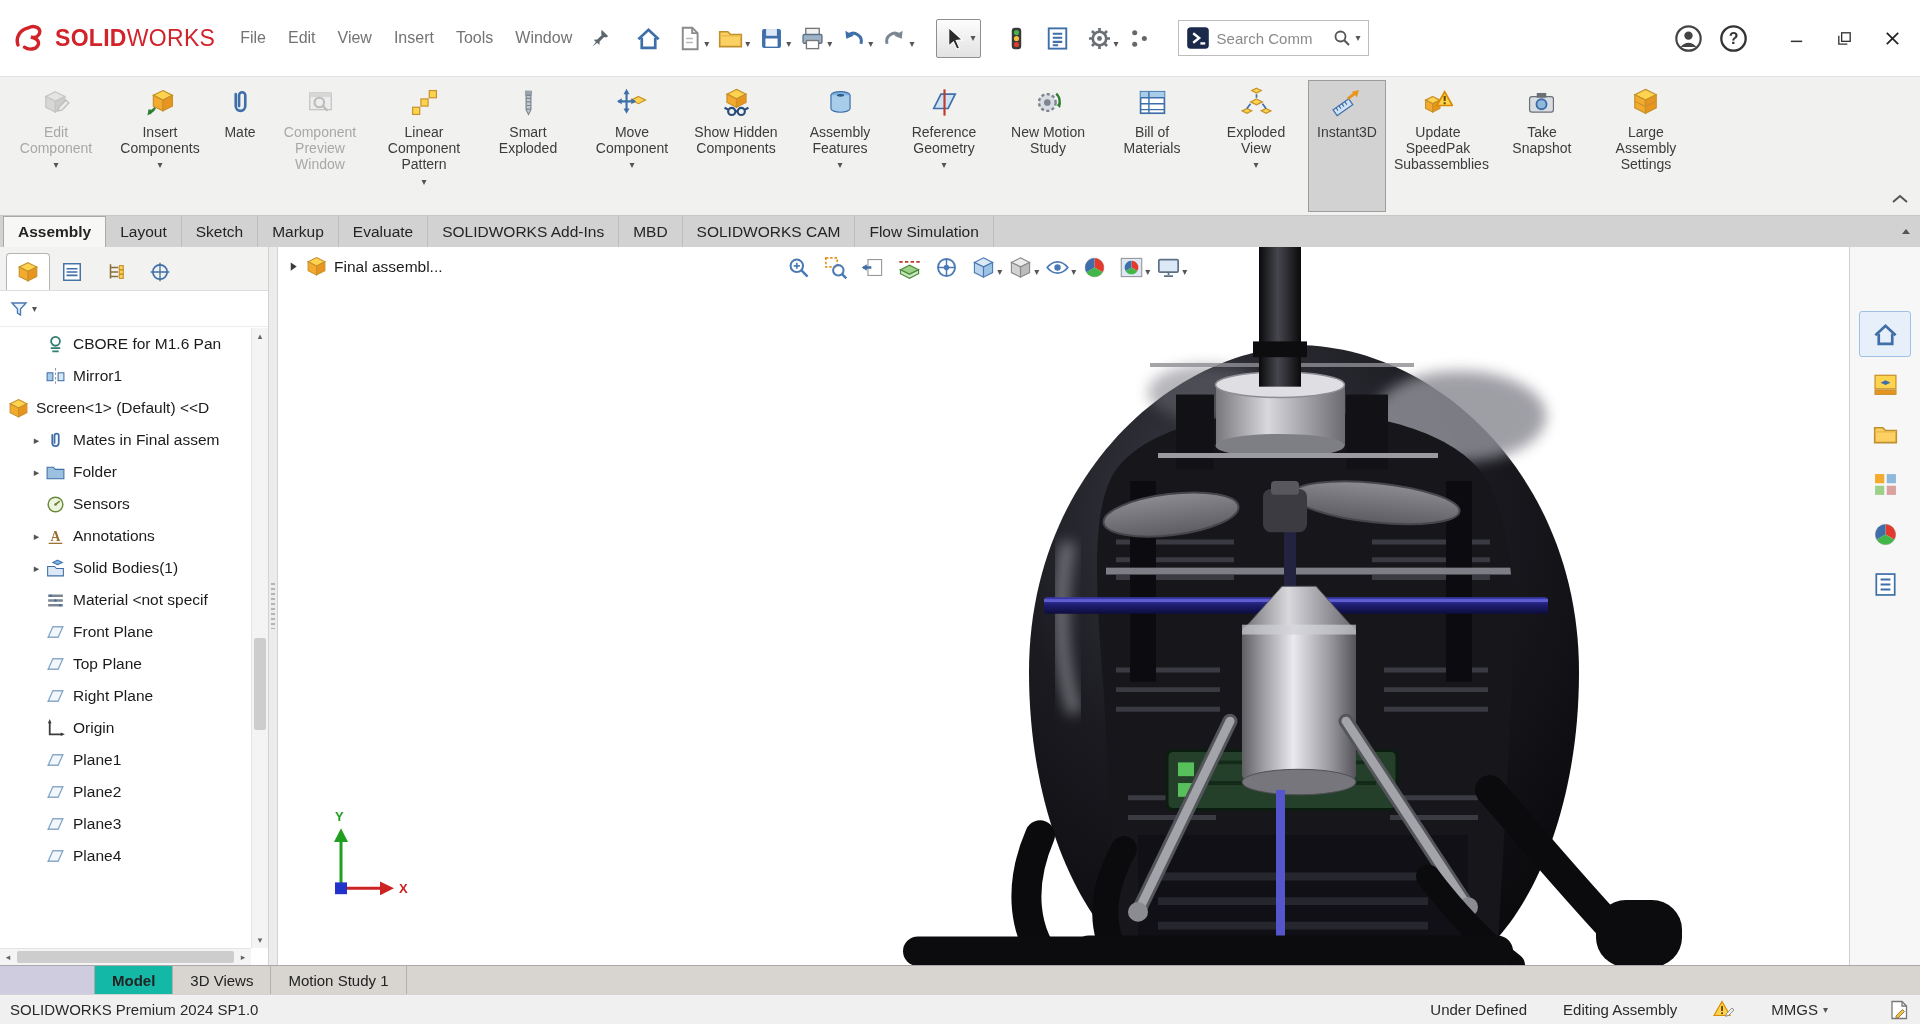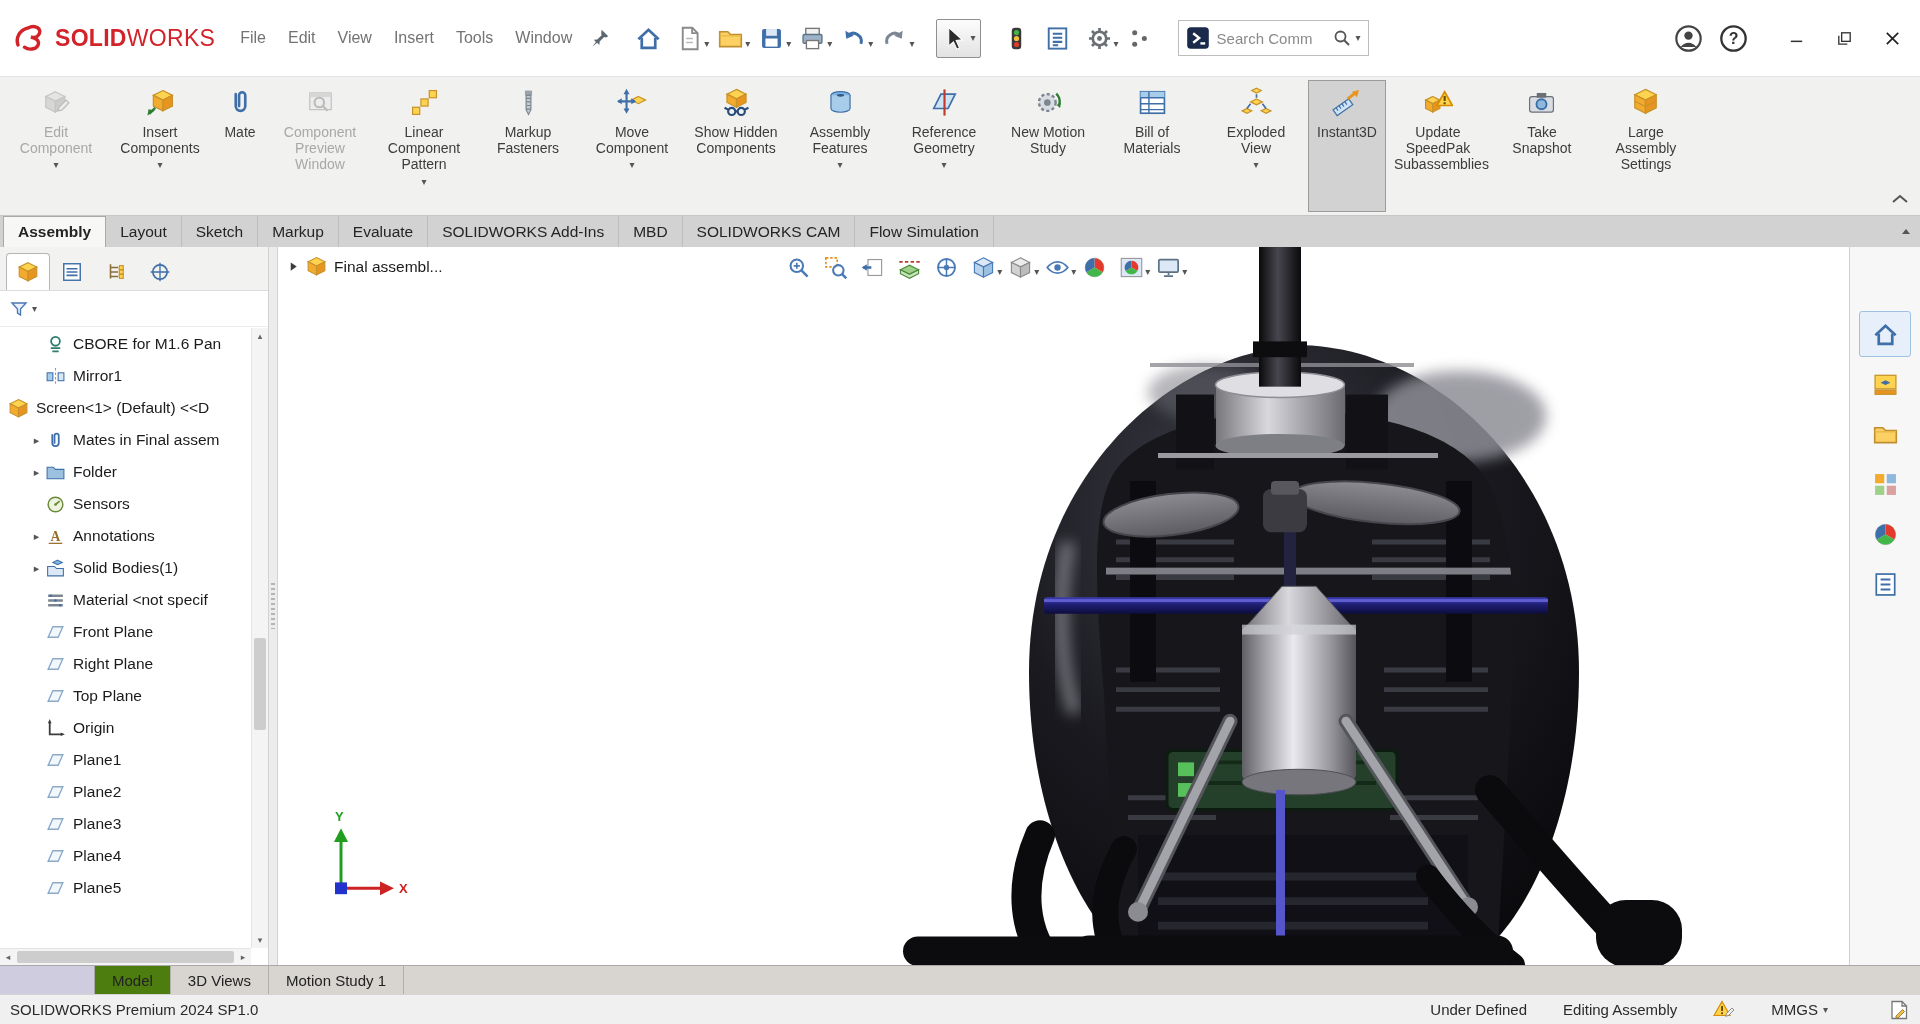--- a/index.html
+++ b/index.html
@@ -97,21 +97,21 @@
 .tpbtn{width:52px;height:46px;display:flex;align-items:center;justify-content:center;border:1px solid transparent;border-radius:3px}
 .tpbtn.active{background:#e7f0fa;border-color:#9ec1e4}
 .tpbtn .icon{width:27px;height:27px}
 
 
 .doctabs{height:29px;background:#d8d5d1;border-top:1px solid #a9a9a9;display:flex;align-items:stretch;flex:0 0 auto}
 .dt-nav{display:flex;align-items:center;background:#cfccdf;border-right:1px solid #a9a9a9;padding:0 3px}
 .dt-nav .icon{width:16px;height:16px;margin:0 3px}
 .dtab-strip{display:flex;align-items:stretch}
 .dtab{display:flex;align-items:center;padding:0 17px;font-size:15px;border-right:1px solid #b3b0ac;color:#222;white-space:nowrap}
-.dtab.active{background:#4d7c0f;font-weight:normal}
+.dtab.active{background:#14b8a6;font-weight:bold}
 
 
 .statusbar{height:30px;background:#f0f0f0;border-top:1px solid #d4d4d4;display:flex;align-items:center;padding:0 10px;font-size:15px;color:#2a2a2a;flex:0 0 auto}
 .sb-right{margin-left:auto;display:flex;align-items:center;gap:36px}
 .sb-icon{width:22px;height:22px}
 .units{display:flex;align-items:center;gap:4px}
 </style>
 </head>
 <body>
 
@@ -389,21 +389,21 @@
         <span class="rcaret">▾</span>
       </div>
       <div class="rbtn">
         <span class="ricon icon">
           <svg viewBox="0 0 26 26">
             <rect x="10" y="3" width="6" height="4" fill="#9aa2ab"></rect>
             <path d="M11 7h4v12l-2 4-2-4z" fill="#c2cad2" stroke="#7d858e"></path>
             <path d="M11 9.5h4M11 12.5h4M11 15.5h4M11 18.5h4" stroke="#7d858e"></path>
           </svg>
         </span>
-        <span class="rlabel">Markup Fasteners</span>
+        <span class="rlabel">Smart Exploded</span>
         <span class="rcaret" style="visibility: hidden;">▾</span>
       </div>
       <div class="rbtn">
         <span class="ricon icon">
           <svg viewBox="0 0 26 26">
             <polygon points="18,8 24,11 18,14 12,11" fill="#fdd34f" stroke="#c8922a"></polygon>
             <path d="M8 5v14M1 12h14" stroke="#3f6fa8" stroke-width="1.8"></path>
             <g fill="#3f6fa8">
               <polygon points="8,1.5 5.5,6 10.5,6"></polygon>
               <polygon points="8,22.5 5.5,18 10.5,18"></polygon>
@@ -749,30 +749,30 @@
             </span>
             <span class="t-label">Front Plane</span>
           </div>
           <div class="titem ind1">
             <span class="t-arrow" style="visibility: hidden;">▸</span>
             <span class="t-icon icon">
               <svg viewBox="0 0 20 20">
                 <polygon points="3,14.5 7.5,4.5 17,4.5 12.5,14.5" fill="#f2f7fb" stroke="#8aa8c8" stroke-width="1.3"></polygon>
               </svg>
             </span>
+            <span class="t-label">Top Plane</span>
+          </div>
+          <div class="titem ind1">
+            <span class="t-arrow" style="visibility: hidden;">▸</span>
+            <span class="t-icon icon">
+              <svg viewBox="0 0 20 20">
+                <polygon points="3,14.5 7.5,4.5 17,4.5 12.5,14.5" fill="#f2f7fb" stroke="#8aa8c8" stroke-width="1.3"></polygon>
+              </svg>
+            </span>
             <span class="t-label">Right Plane</span>
-          </div>
-          <div class="titem ind1">
-            <span class="t-arrow" style="visibility: hidden;">▸</span>
-            <span class="t-icon icon">
-              <svg viewBox="0 0 20 20">
-                <polygon points="3,14.5 7.5,4.5 17,4.5 12.5,14.5" fill="#f2f7fb" stroke="#8aa8c8" stroke-width="1.3"></polygon>
-              </svg>
-            </span>
-            <span class="t-label">Top Plane</span>
           </div>
           <div class="titem ind1">
             <span class="t-arrow" style="visibility: hidden;">▸</span>
             <span class="t-icon icon">
               <svg viewBox="0 0 20 20">
                 <path d="M4.5 3.5v12h12" fill="none" stroke="#3c3c3c" stroke-width="1.7"></path>
                 <polygon points="4.5,1 2.8,5 6.2,5" fill="#3c3c3c"></polygon>
                 <polygon points="19,15.5 15,13.8 15,17.2" fill="#3c3c3c"></polygon>
               </svg>
             </span>
@@ -806,29 +806,20 @@
             <span class="t-label">Plane3</span>
           </div>
           <div class="titem ind1">
             <span class="t-arrow" style="visibility: hidden;">▸</span>
             <span class="t-icon icon">
               <svg viewBox="0 0 20 20">
                 <polygon points="3,14.5 7.5,4.5 17,4.5 12.5,14.5" fill="#f2f7fb" stroke="#8aa8c8" stroke-width="1.3"></polygon>
               </svg>
             </span>
             <span class="t-label">Plane4</span>
-          </div>
-          <div class="titem ind1">
-            <span class="t-arrow" style="visibility: hidden;">▸</span>
-            <span class="t-icon icon">
-              <svg viewBox="0 0 20 20">
-                <polygon points="3,14.5 7.5,4.5 17,4.5 12.5,14.5" fill="#f2f7fb" stroke="#8aa8c8" stroke-width="1.3"></polygon>
-              </svg>
-            </span>
-            <span class="t-label">Plane5</span>
           </div>
         </div>
       <div class="vscroll">
         <div class="vs-arrow">▴</div>
         <div class="vs-track">
             <div class="vs-thumb"></div>
           </div>
         <div class="vs-arrow">▾</div>
       </div>
       <div class="hscroll">

